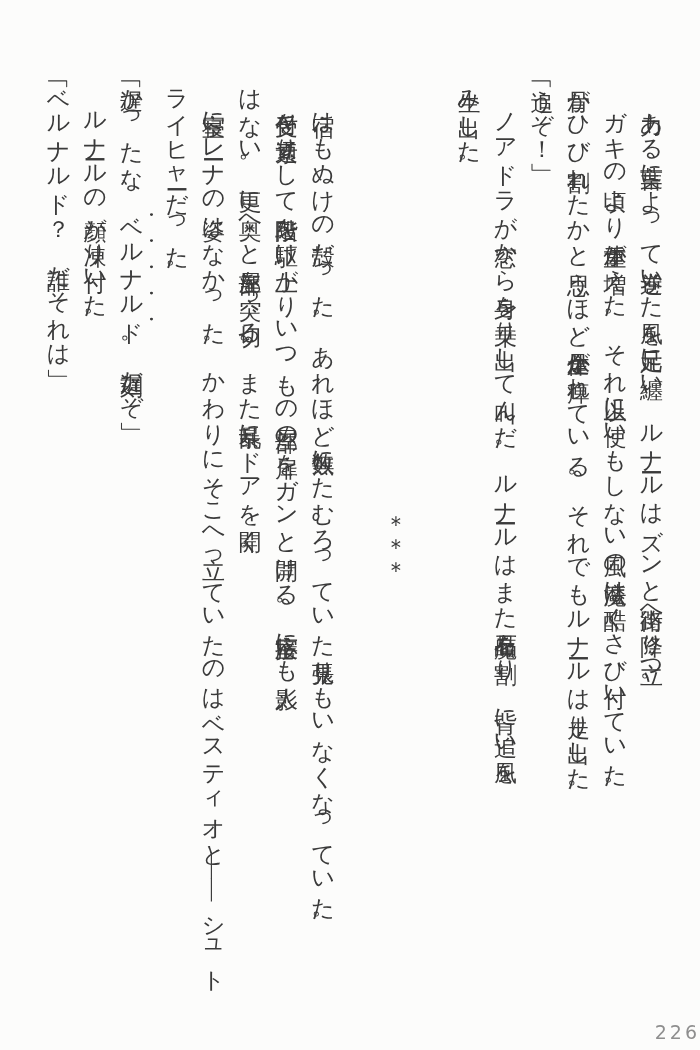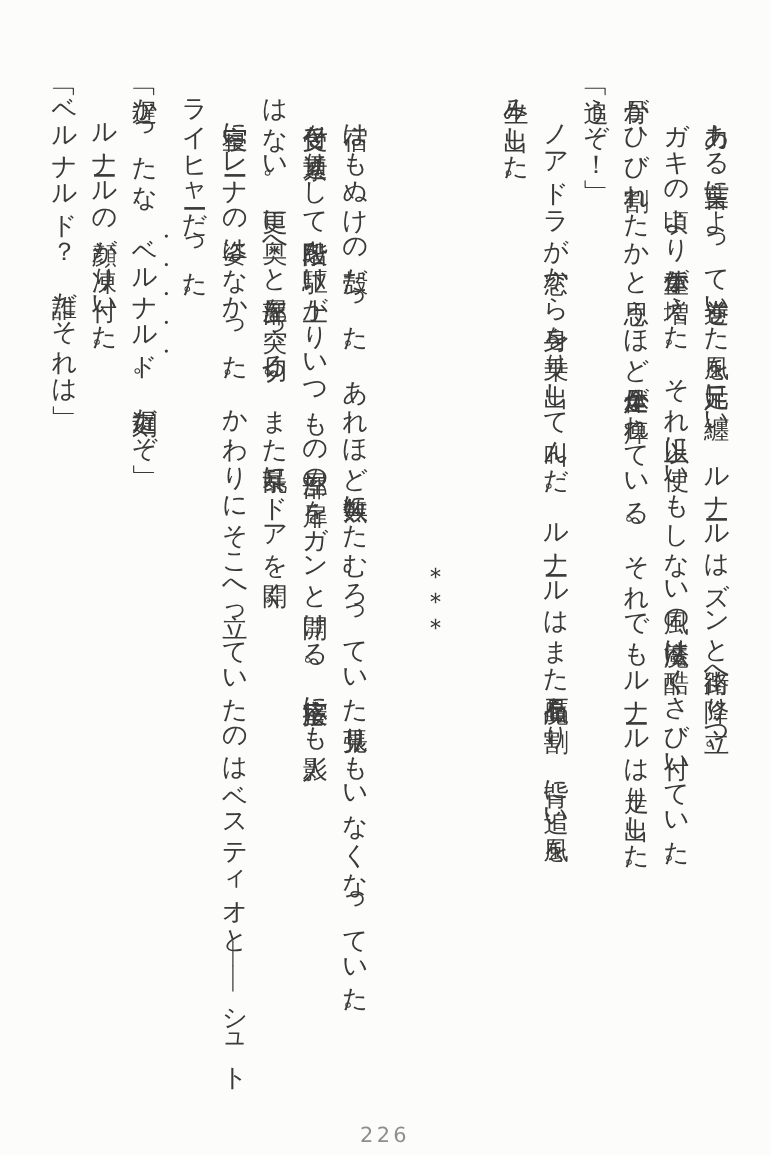--- a/index.html
+++ b/index.html
@@ -47,21 +47,21 @@
   .boten{
     -webkit-text-emphasis:filled dot;
     text-emphasis:filled dot;
     -webkit-text-emphasis-position:over right;
     text-emphasis-position:over right;
   }
   .page-number{
     position:absolute;
     left:0;right:0;
     top:1021px;
-    text-align:center;
+    text-align:right;
     writing-mode:horizontal-tb;
     font-family:"DejaVu Sans","Liberation Sans",sans-serif;
     font-size:19px;
     letter-spacing:3px;
     color:var(--pagenum);
   }
 </style>
 </head>
 <body>
 

